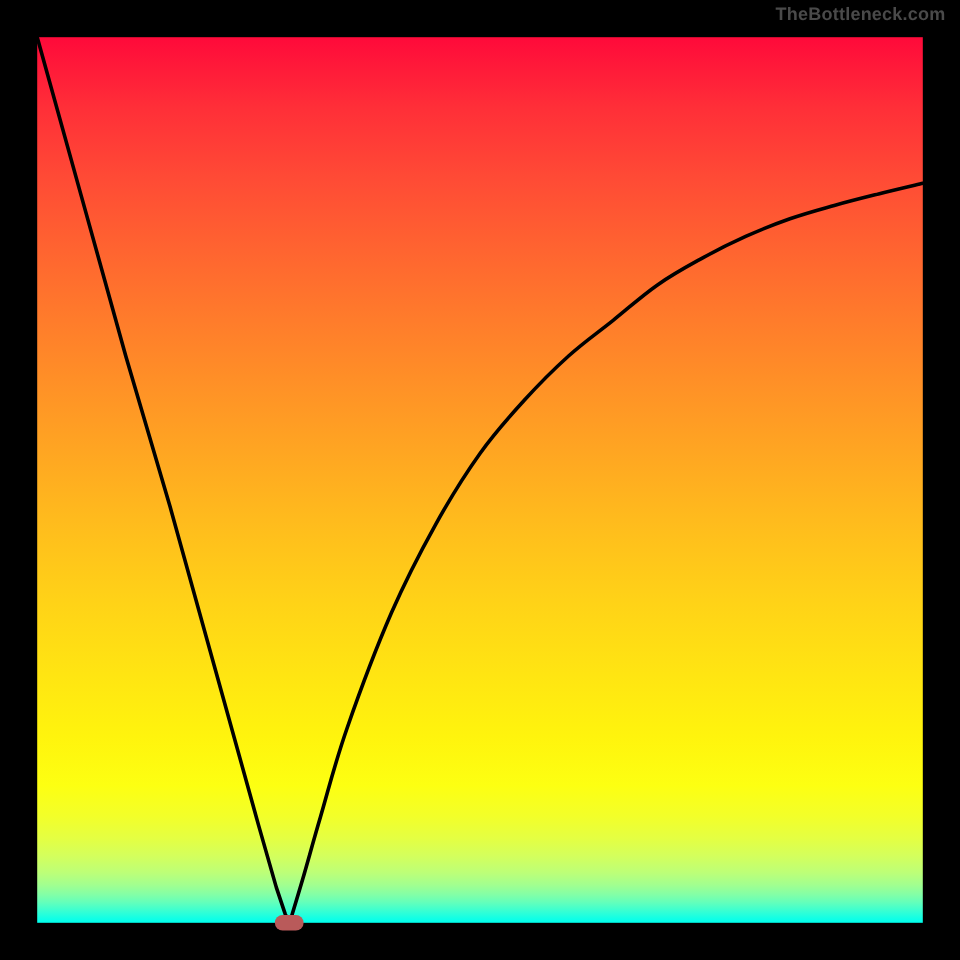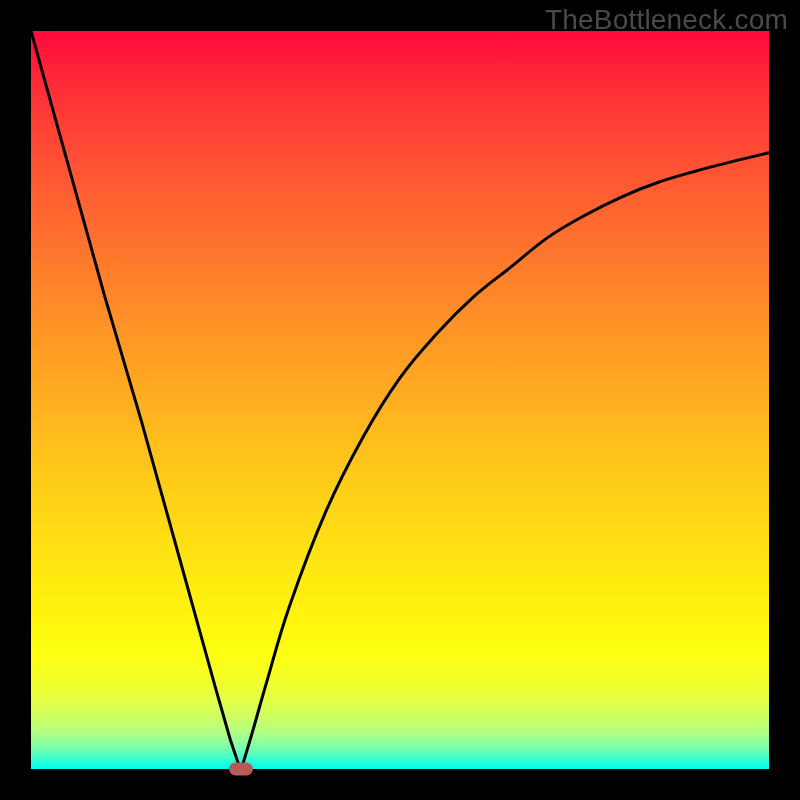--- a/index.html
+++ b/index.html
@@ -49,22 +49,22 @@
       #29ffda 99.0%,
       #12ffe5 99.5%,
       #00ffee 100%
     );
   }
   .watermark {
     position: absolute;
     top: 4px;
     right: 12px;
     color: #4a4a4a;
-    font-size: 28px;
-    font-weight: 400;
+    font-size: 15px;
+    font-weight: 700;
     letter-spacing: 0.2px;
     user-select: none;
   }
   .minimum-marker {
     position: absolute;
     width: 24px;
     height: 13px;
     border-radius: 7px;
     background: #b95a5a;
     transform: translate(-50%, -50%);

